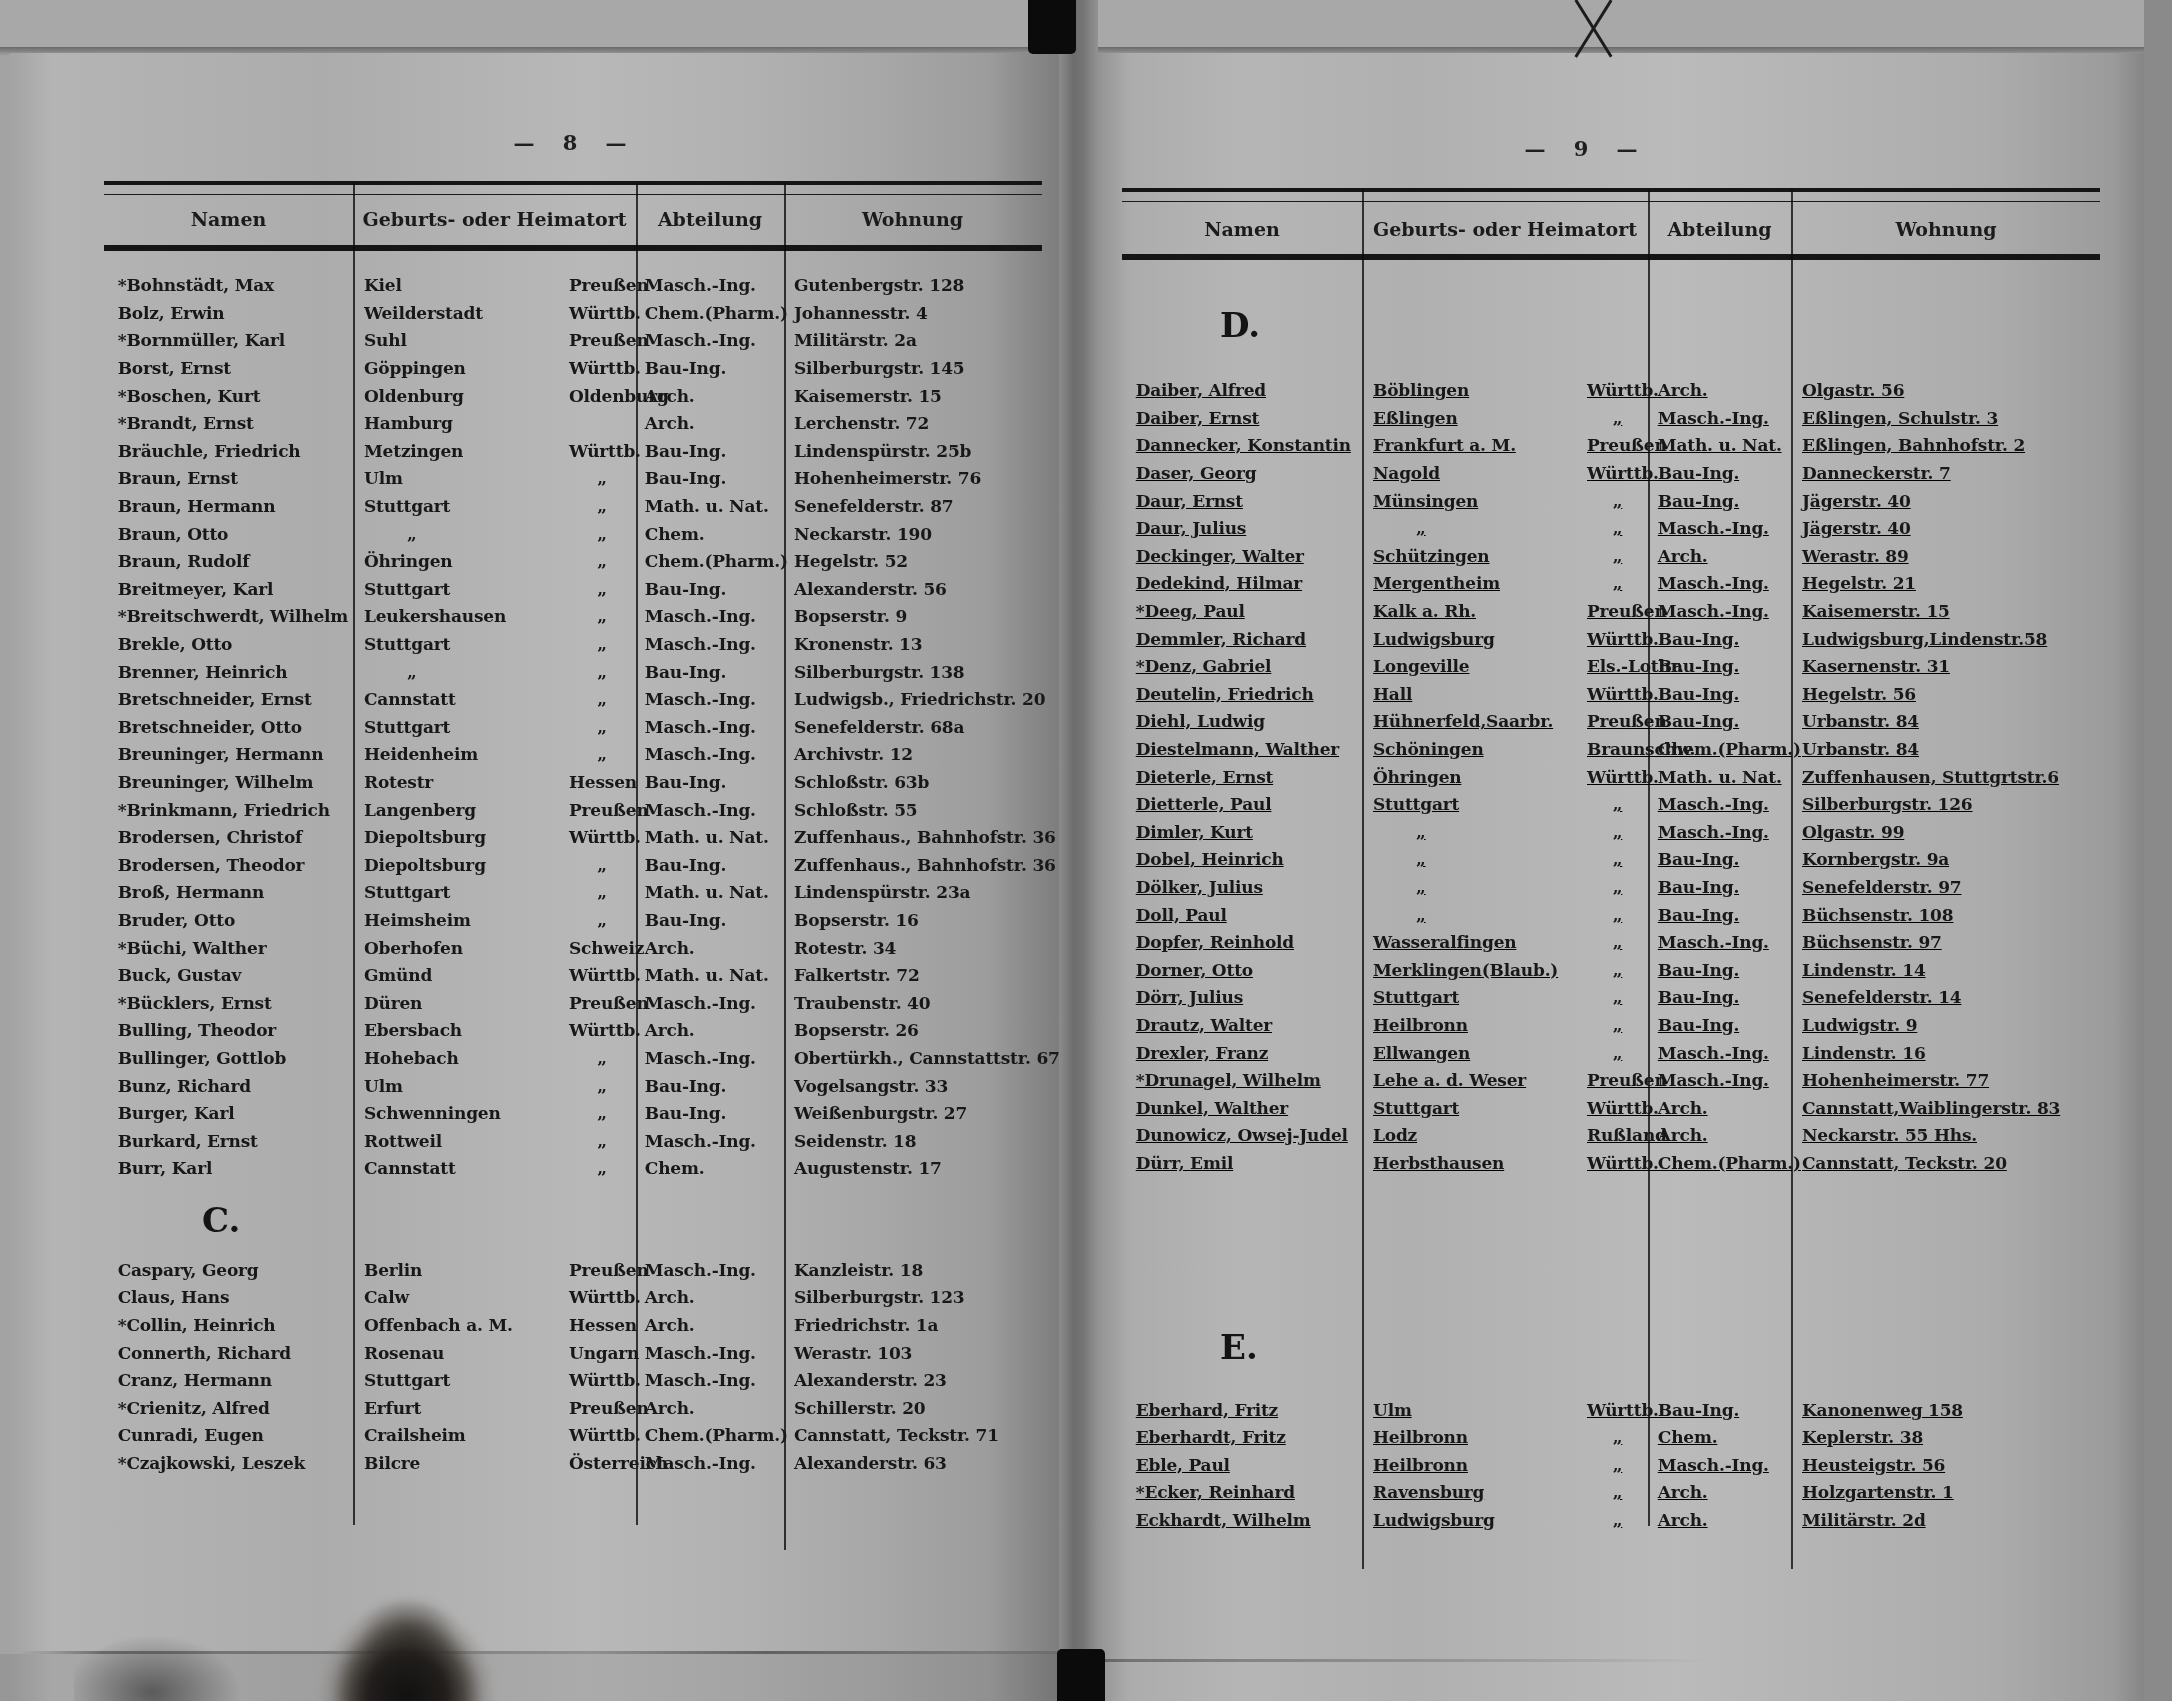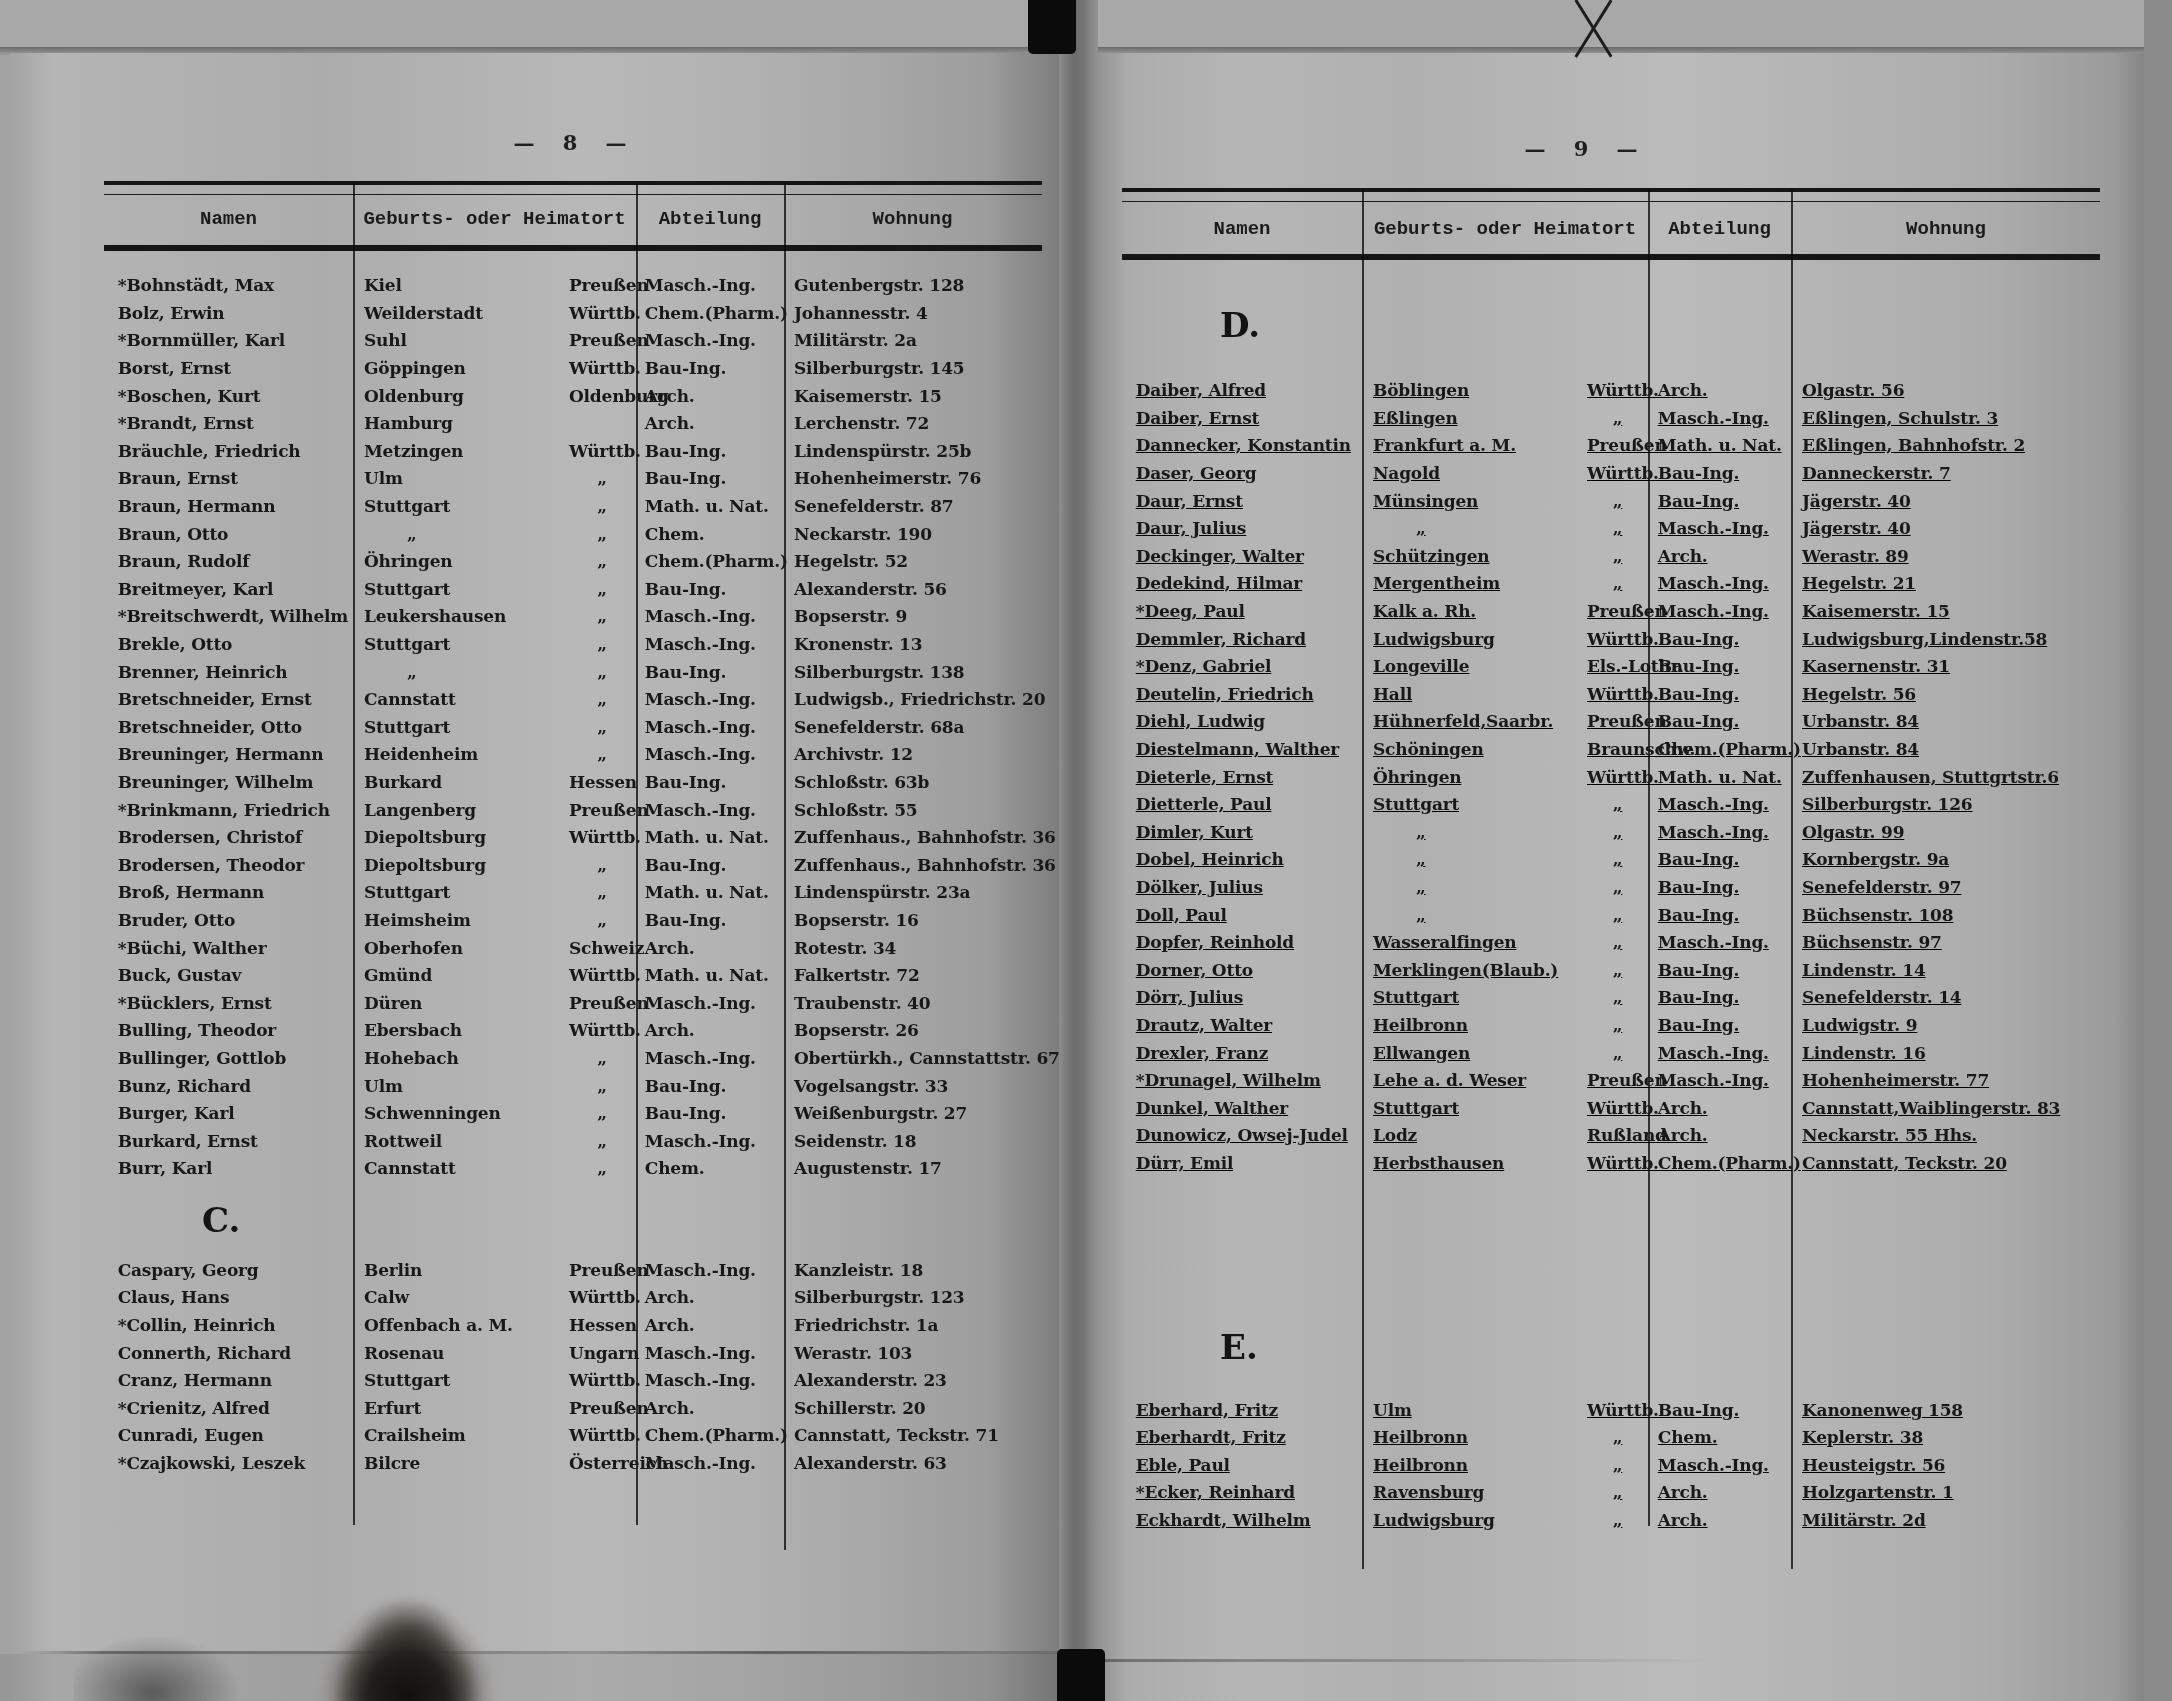--- a/index.html
+++ b/index.html
@@ -45,21 +45,21 @@
   #pn8{left:472px;top:130px;}
   #pn9{left:1483px;top:136px;}
   
   .tbl{position:absolute;}
   #t8{left:104px;top:181px;width:938px;}
   #t9{left:1122px;top:188px;width:978px;}
   .rule1{position:absolute;left:0;right:0;top:0;height:8.6px;
          border-top:4.3px solid #151515;border-bottom:1.8px solid #1a1a1a;}
   .rule2{position:absolute;left:0;right:0;height:6.1px;background:#151515;}
   #t8 .rule2{top:64px;} #t9 .rule2{top:66px;}
-  .thead{position:absolute;left:0;right:0;display:grid;font-family:Liberation Mono, monospace;}
+  .thead{position:absolute;left:0;right:0;display:grid;}
   #t8 .thead{top:13.5px;height:49px;grid-template-columns:249px 283px 148px 257px;}
   #t9 .thead{top:17px;height:48px;grid-template-columns:240px 286px 143px 310px;}
   .th{display:flex;align-items:center;justify-content:center;
       font-size:19px;font-weight:bold;color:#1b1b1b;white-space:nowrap;}
   .vsep{position:absolute;width:1.8px;background:rgba(12,12,12,.78);top:1.8px;}
   #t8 .v1{left:249px;height:1342px;} #t8 .v2{left:532px;height:1342px;} #t8 .v3{left:680px;height:1367px;}
   #t9 .v1{left:240px;height:1379px;} #t9 .v2{left:526px;height:1336px;} #t9 .v3{left:669px;height:1379px;}
   .tbody{position:absolute;left:0;right:0;}
   #t8 .tbody{top:91px;} #t9 .tbody{top:85px;}
   .row{display:grid;height:27.6px;align-items:center;}
@@ -239,21 +239,21 @@
   </div>
           <div class="row">
     <div class="cell c-name">Breuninger, Hermann</div>
     <div class="cell c-place">Heidenheim</div>
     <div class="cell c-state">„</div>
     <div class="cell c-dept">Masch.-Ing.</div>
     <div class="cell c-addr">Archivstr. 12</div>
   </div>
           <div class="row">
     <div class="cell c-name">Breuninger, Wilhelm</div>
-    <div class="cell c-place">Burkard</div>
+    <div class="cell c-place">Rotestr</div>
     <div class="cell c-state">Hessen</div>
     <div class="cell c-dept">Bau-Ing.</div>
     <div class="cell c-addr">Schloßstr. 63b</div>
   </div>
           <div class="row">
     <div class="cell c-name">*Brinkmann, Friedrich</div>
     <div class="cell c-place">Langenberg</div>
     <div class="cell c-state">Preußen</div>
     <div class="cell c-dept">Masch.-Ing.</div>
     <div class="cell c-addr">Schloßstr. 55</div>

